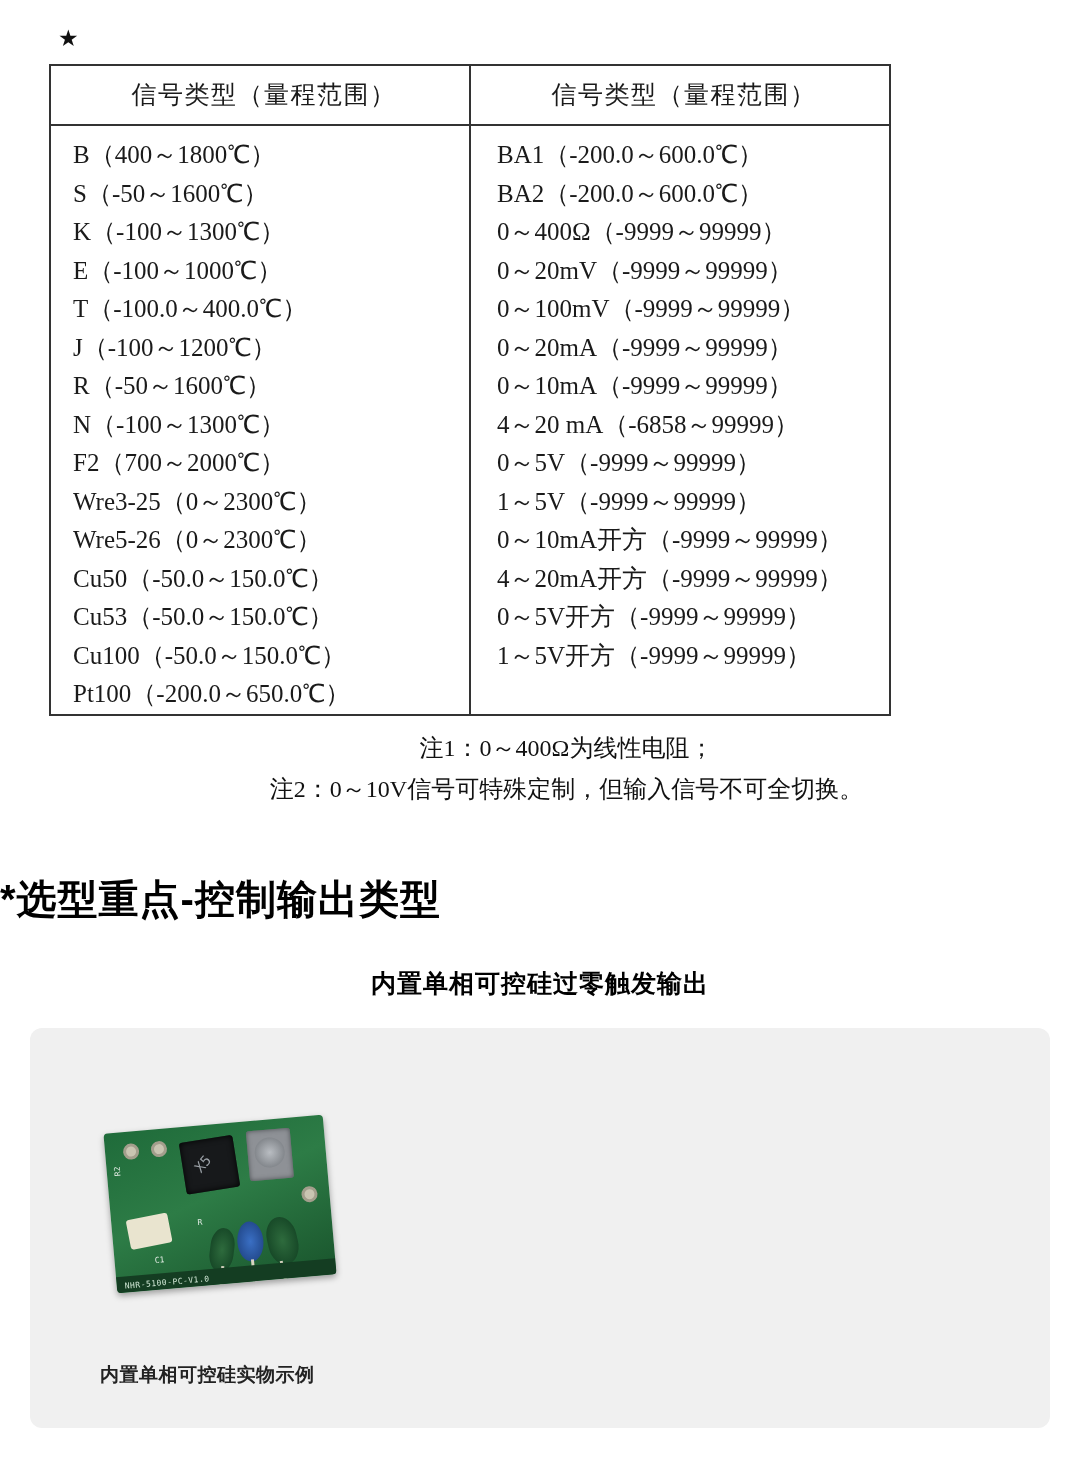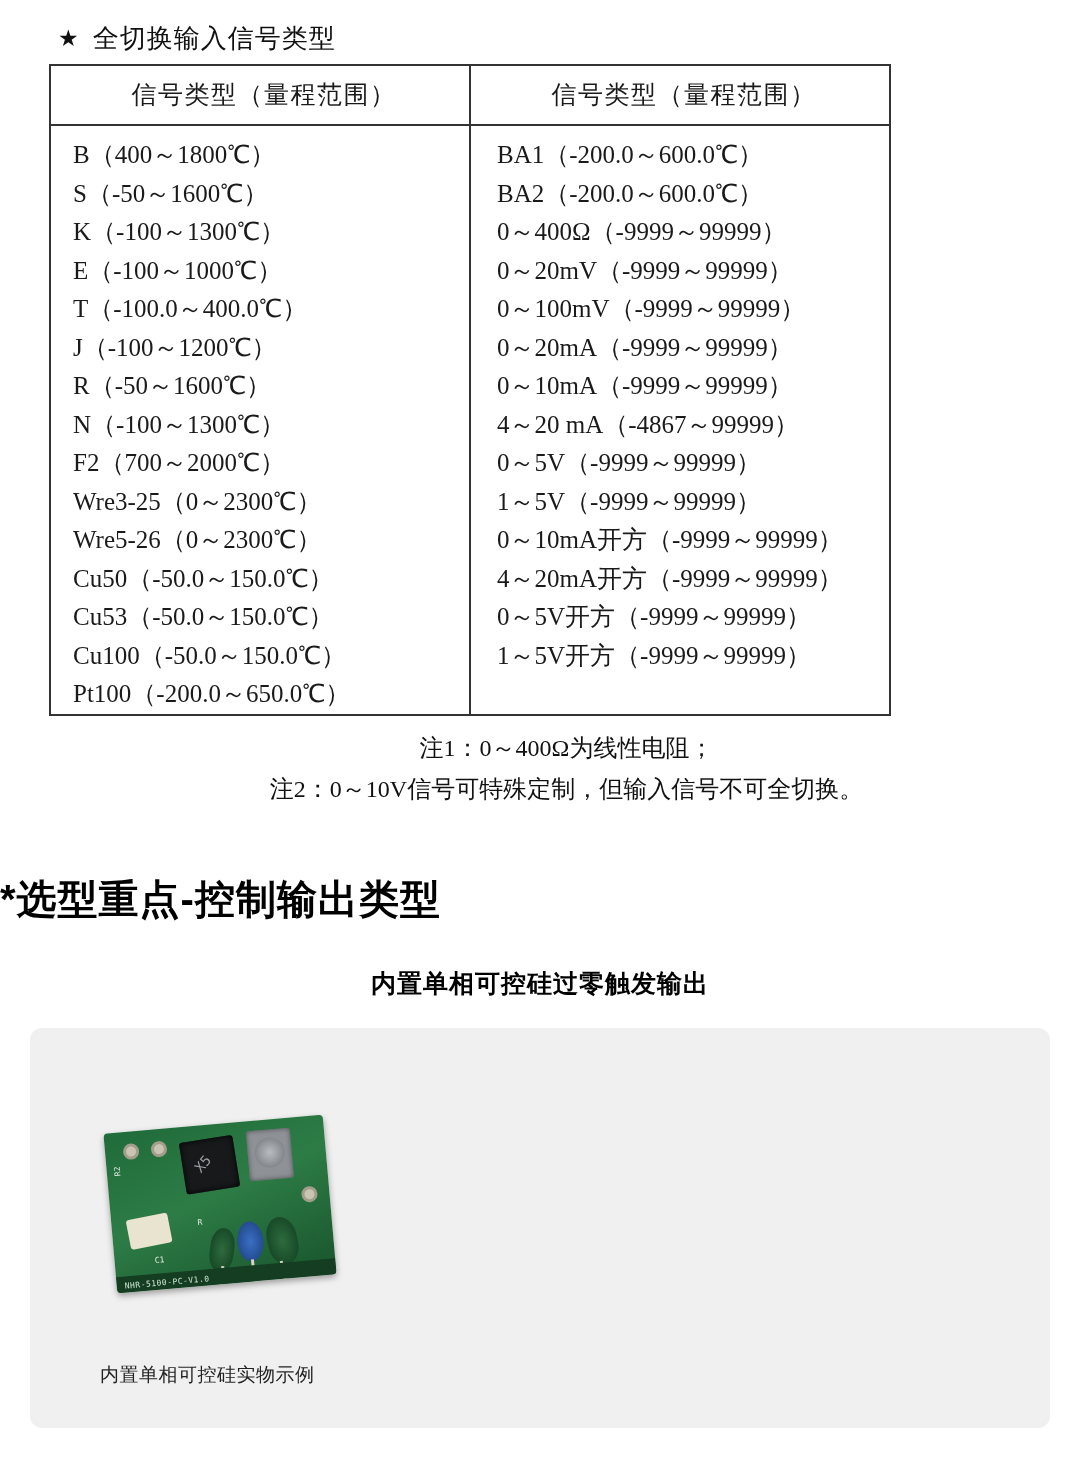--- a/index.html
+++ b/index.html
@@ -121,20 +121,21 @@
     width: 340px;
     height: 360px;
   }
   .board-caption {
     position: absolute;
     left: 48px;
     bottom: 18px;
     font-size: 19px;
     color: #222;
     letter-spacing: 0.5px;
+    font-weight: bold;
   }
 
   
   .pcb {
     position: absolute;
     left: 58px;
     top: 78px;
     width: 220px;
     height: 160px;
     background: linear-gradient(160deg, #1f6b3a 0%, #2d7c46 45%, #19542c 100%);
@@ -269,21 +270,20 @@
     color: #111;
     text-align: justify;
   }
   .desc .spec-label { font-weight: bold; }
 </style>
 </head>
 <body>
 
 <div class="section-head">
   <span class="star">★</span>
-  <span class="section-head-text">全切换输入信号类型</span>
 </div>
 
 <div class="table-wrap">
   <table class="sig-table">
     <thead>
       <tr>
         <th class="col-left">信号类型（量程范围）</th>
         <th class="col-right">信号类型（量程范围）</th>
       </tr>
     </thead>
@@ -310,21 +310,21 @@
         </td>
         <td class="col-right">
           <ul class="cell-list">
             <li>BA1（-200.0～600.0℃）</li>
             <li>BA2（-200.0～600.0℃）</li>
             <li>0～400Ω（-9999～99999）</li>
             <li>0～20mV（-9999～99999）</li>
             <li>0～100mV（-9999～99999）</li>
             <li>0～20mA（-9999～99999）</li>
             <li>0～10mA（-9999～99999）</li>
-            <li>4～20 mA（-4867～99999）</li>
+            <li>4～20 mA（-6858～99999）</li>
             <li>0～5V（-9999～99999）</li>
             <li>1～5V（-9999～99999）</li>
             <li>0～10mA开方（-9999～99999）</li>
             <li>4～20mA开方（-9999～99999）</li>
             <li>0～5V开方（-9999～99999）</li>
             <li>1～5V开方（-9999～99999）</li>
           </ul>
         </td>
       </tr>
     </tbody>

